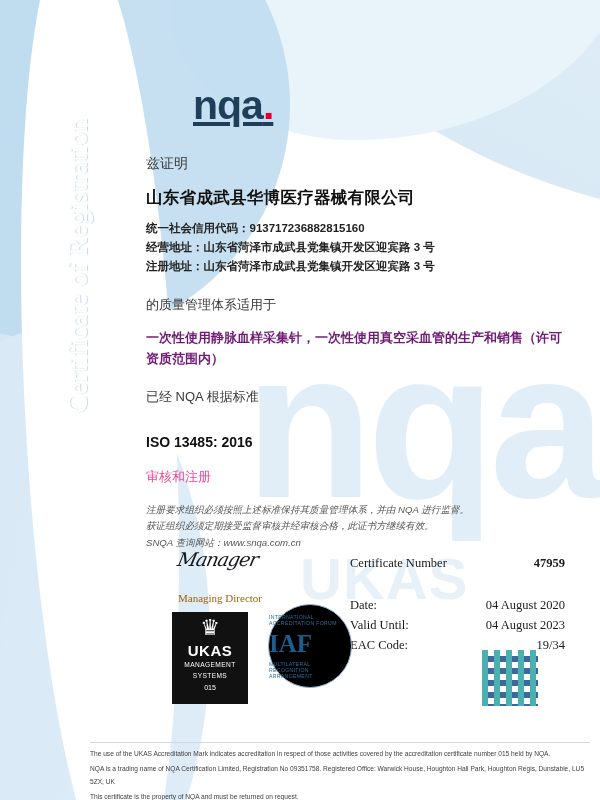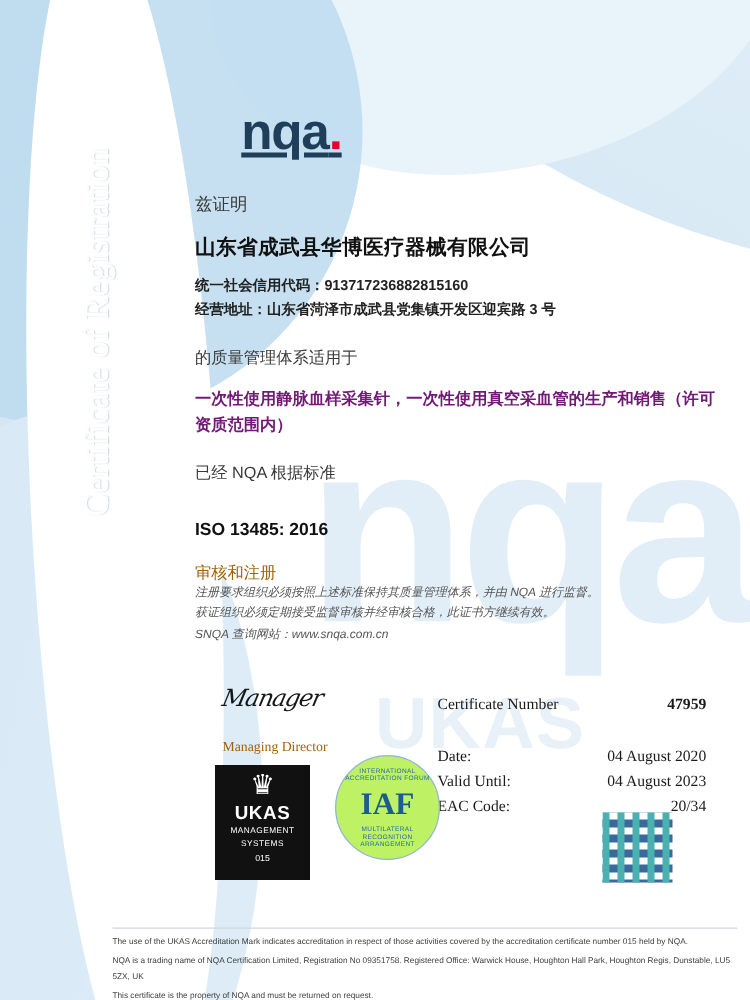--- a/index.html
+++ b/index.html
@@ -133,21 +133,21 @@
     font-weight: bold;
     color: #1f3e5a;
     letter-spacing: -1px;
     text-decoration: underline;
   }
   .logo .dot { color: #e4002b; }
 
   
   .content {
     position: absolute;
-    left: 156px;
+    left: 146px;
     top: 155px;
     width: 420px;
   }
   .line-hereby {
     font-size: 14px;
     color: #3a3a3a;
     margin-bottom: 14px;
   }
   .company {
     font-size: 16.5px;
@@ -181,21 +181,22 @@
     margin-bottom: 28px;
   }
   .standard {
     font-size: 14px;
     font-weight: bold;
     color: #111;
     margin-bottom: 18px;
   }
   .line-audit {
     font-size: 13px;
-    color: #a16207;
+    color: #ec4899;
+    margin-bottom: 16px;
   }
   .fineprint {
     font-size: 9.6px;
     color: #555;
     line-height: 1.75;
     width: 415px;
     font-style: italic;
   }
 
   
@@ -277,23 +278,23 @@
 
   
   .iaf {
     position: absolute;
     left: 268px;
     top: 604px;
     width: 84px;
     height: 84px;
     border-radius: 50%;
     border: 1px solid #8fb6d0;
-    background: #bef264;
+    background: #000000;
     color: #2a6e9e;
-    text-align: center;
+    text-align: left;
     box-sizing: border-box;
   }
   .iaf .iaf-top, .iaf .iaf-bot {
     font-size: 5.2px;
     letter-spacing: .3px;
     color: #2a6e9e;
   }
   .iaf .iaf-top { margin-top: 9px; }
   .iaf .iaf-main {
     font-family: "Liberation Serif", serif;
@@ -355,20 +356,21 @@
     <span>nqa</span><span class="dot">.</span>
   </div>
 
   <div class="content">
     <div class="line-hereby">兹证明</div>
 
     <div class="company">山东省成武县华博医疗器械有限公司</div>
 
     <div class="detail">统一社会信用代码：913717236882815160</div>
     <div class="detail">经营地址：山东省菏泽市成武县党集镇开发区迎宾路 3 号</div>
+    <div class="detail">注册地址：山东省菏泽市成武县党集镇开发区迎宾路 3 号</div>
 
     <div class="spacer-18"></div>
 
     <div class="line-scope-label">的质量管理体系适用于</div>
     <div class="scope">一次性使用静脉血样采集针，一次性使用真空采血管的生产和销售（许可资质范围内）</div>
 
     <div class="line-standard-label">已经 NQA 根据标准</div>
     <div class="standard">ISO 13485: 2016</div>
 
     <div class="line-audit">审核和注册</div>
@@ -394,21 +396,21 @@
     <div class="meta-row plain">
       <span class="k">Date:</span>
       <span class="v">04 August 2020</span>
     </div>
     <div class="meta-row plain">
       <span class="k">Valid Until:</span>
       <span class="v">04 August 2023</span>
     </div>
     <div class="meta-row plain">
       <span class="k">EAC Code:</span>
-      <span class="v">20/34</span>
+      <span class="v">19/34</span>
     </div>
   </div>
 
   <div class="ukas">
     <div class="crown">♛</div>
     <div class="u-main">UKAS</div>
     <div class="u-sub">MANAGEMENT</div>
     <div class="u-sub">SYSTEMS</div>
     <div class="u-num">015</div>
   </div>

